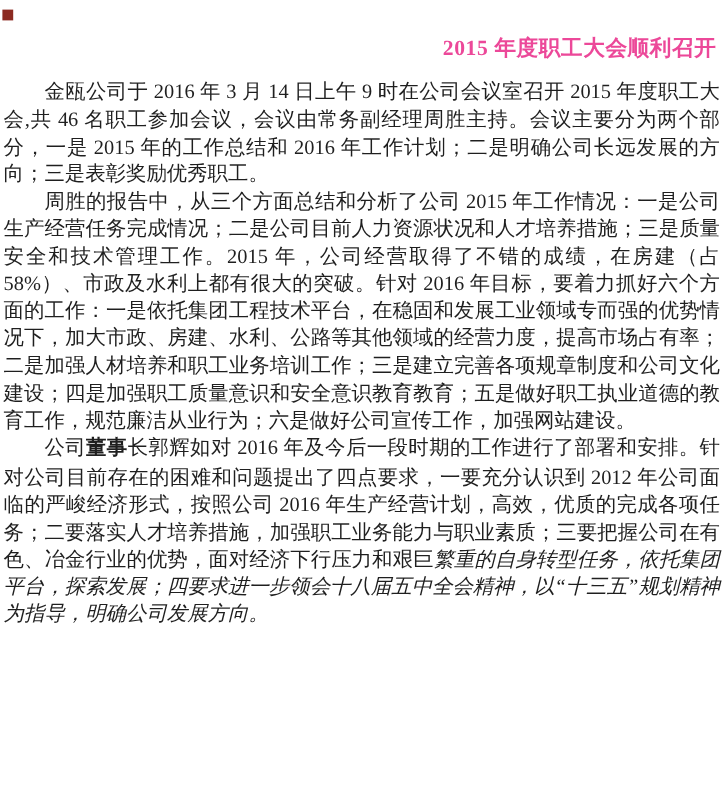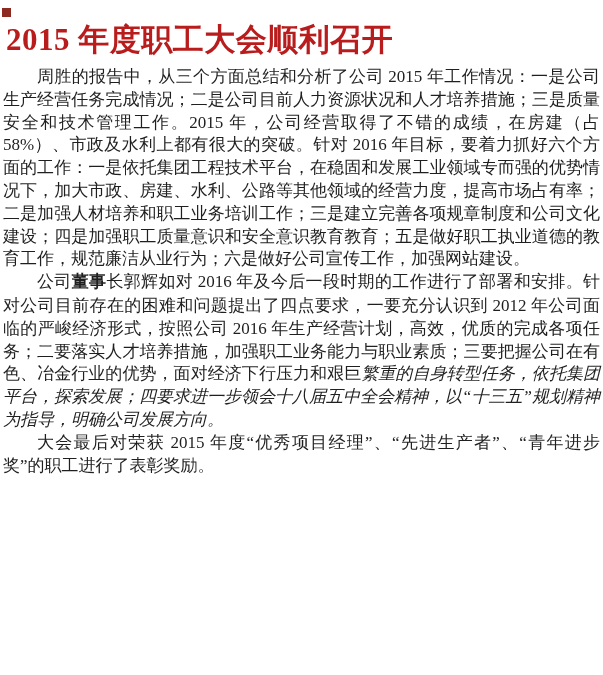--- a/index.html
+++ b/index.html
@@ -17,25 +17,25 @@
   }
   .corner-marker {
     position: absolute;
     left: 2px;
     top: 8px;
     width: 9px;
     height: 9px;
   }
   .doc-title {
     margin: 23px 6px 9px 6px;
-    text-align: left;
-    font-size: 31px;
+    text-align: right;
+    font-size: 18px;
     line-height: 34px;
     font-weight: bold;
-    color: #b91c1c;
+    color: #ec4899;
     letter-spacing: 0.5px;
   }
   .doc-body {
     padding: 0 3px;
     font-size: 17px;
     line-height: 22.8px;
     text-align: justify;
     text-justify: inter-ideograph;
   }
   .para {
@@ -46,16 +46,16 @@
   .run-italic { font-style: italic; }
 </style>
 </head>
 <body>
 
 <div class="corner-marker" style="background: rgb(140, 42, 33);"></div>
 
 <h1 class="doc-title">2015 年度职工大会顺利召开</h1>
 
 <div class="doc-body">
+    <p class="para"><span>金瓯公司于 2016 年 3 月 14 日上午 9 时在公司会议室召开 2015 年度职工大会,共 46 名职工参加会议，会议由常务副经理周胜主持。会议主要分为两个部分，一是 2015 年的工作总结和 2016 年工作计划；二是明确公司长远发展的方向；三是表彰奖励优秀职工。</span></p>
     <p class="para"><span>周胜的报告中，从三个方面总结和分析了公司 2015 年工作情况：一是公司生产经营任务完成情况；二是公司目前人力资源状况和人才培养措施；三是质量安全和技术管理工作。2015 年，公司经营取得了不错的成绩，在房建（占 58%）、市政及水利上都有很大的突破。针对 2016 年目标，要着力抓好六个方面的工作：一是依托集团工程技术平台，在稳固和发展工业领域专而强的优势情况下，加大市政、房建、水利、公路等其他领域的经营力度，提高市场占有率；二是加强人材培养和职工业务培训工作；三是建立完善各项规章制度和公司文化建设；四是加强职工质量意识和安全意识教育教育；五是做好职工执业道德的教育工作，规范廉洁从业行为；六是做好公司宣传工作，加强网站建设。</span></p>
     <p class="para"><span>公司</span><span class="run-bold">董事</span><span>长郭辉如对 2016 年及今后一段时期的工作进行了部署和安排。针对公司目前存在的困难和问题提出了四点要求，一要充分认识到 2012 年公司面临的严峻经济形式，按照公司 2016 年生产经营计划，高效，优质的完成各项任务；二要落实人才培养措施，加强职工业务能力与职业素质；三要把握公司在有色、冶金行业的优势，面对经济下行压力和艰巨</span><span class="run-italic">繁重的自身转型任务，依托集团平台，探索发展；四要求进一步领会十八届五中全会精神，以“十三五”规划精神为指导，明确公司发展方向。</span></p>
-    <p class="para"><span>大会最后对荣获 2015 年度“优秀项目经理”、“先进生产者”、“青年进步奖”的职工进行了表彰奖励。</span></p>
   </div>
 
 </body></html>

